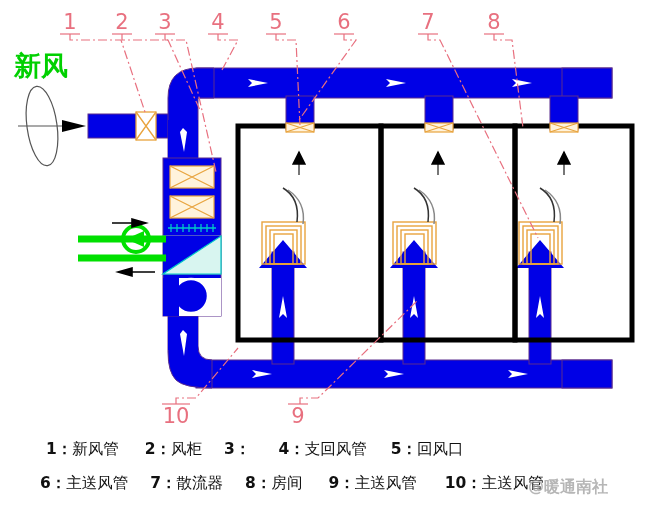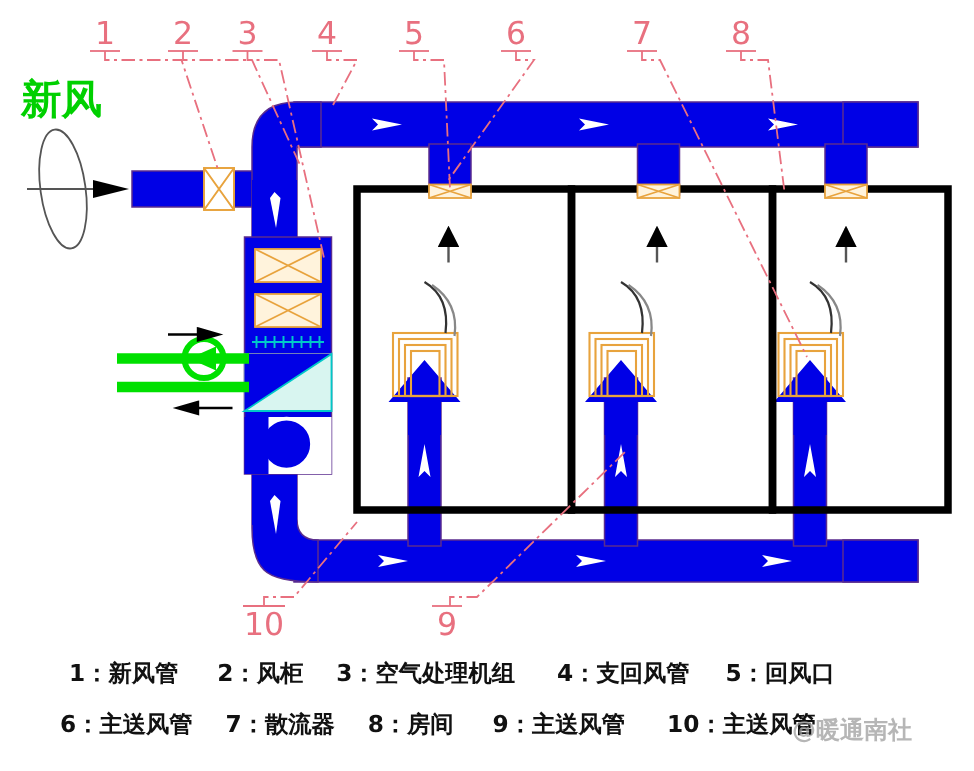--- a/index.html
+++ b/index.html
@@ -16,21 +16,21 @@
     display:flex;align-items:center;
     height:34px;padding-left:44px;
     font-size:15.5px;font-weight:bold;color:#111;
     letter-spacing:0px;
   }
   .legend-row.r1{padding-left:46px;}
   .legend-row.r2{padding-left:40px;}
   .legend-item{display:flex;align-items:baseline;white-space:nowrap;}
   .legend-num{font-family:"DejaVu Sans","Liberation Sans",sans-serif;font-weight:bold;}
   .legend-colon{font-weight:bold;}
-  .legend-label{font-weight:bold;}
+  .legend-label{font-weight:normal;}
   .gap-a{width:26px;}
   .gap-b{width:22px;}
   .gap-c{width:28px;}
   .gap-d{width:24px;}
   .watermark{
     position:absolute;left:528px;top:477px;
     font-size:16px;font-weight:bold;color:#9a9a9a;
     opacity:.72;white-space:nowrap;pointer-events:none;
   }
 </style>
@@ -266,21 +266,20 @@
       <span class="gap-a"></span>
       <span class="legend-item">
         <span class="legend-num">2</span>
           <span class="legend-colon">：</span>
           <span class="legend-label">风柜</span>
       </span>
       <span class="gap-b"></span>
       <span class="legend-item">
         <span class="legend-num">3</span>
           <span class="legend-colon">：</span>
-          <span class="legend-label">空气处理机组</span>
       </span>
       <span class="gap-c"></span>
       <span class="legend-item">
         <span class="legend-num">4</span>
           <span class="legend-colon">：</span>
           <span class="legend-label">支回风管</span>
       </span>
       <span class="gap-d"></span>
       <span class="legend-item">
         <span class="legend-num">5</span>

